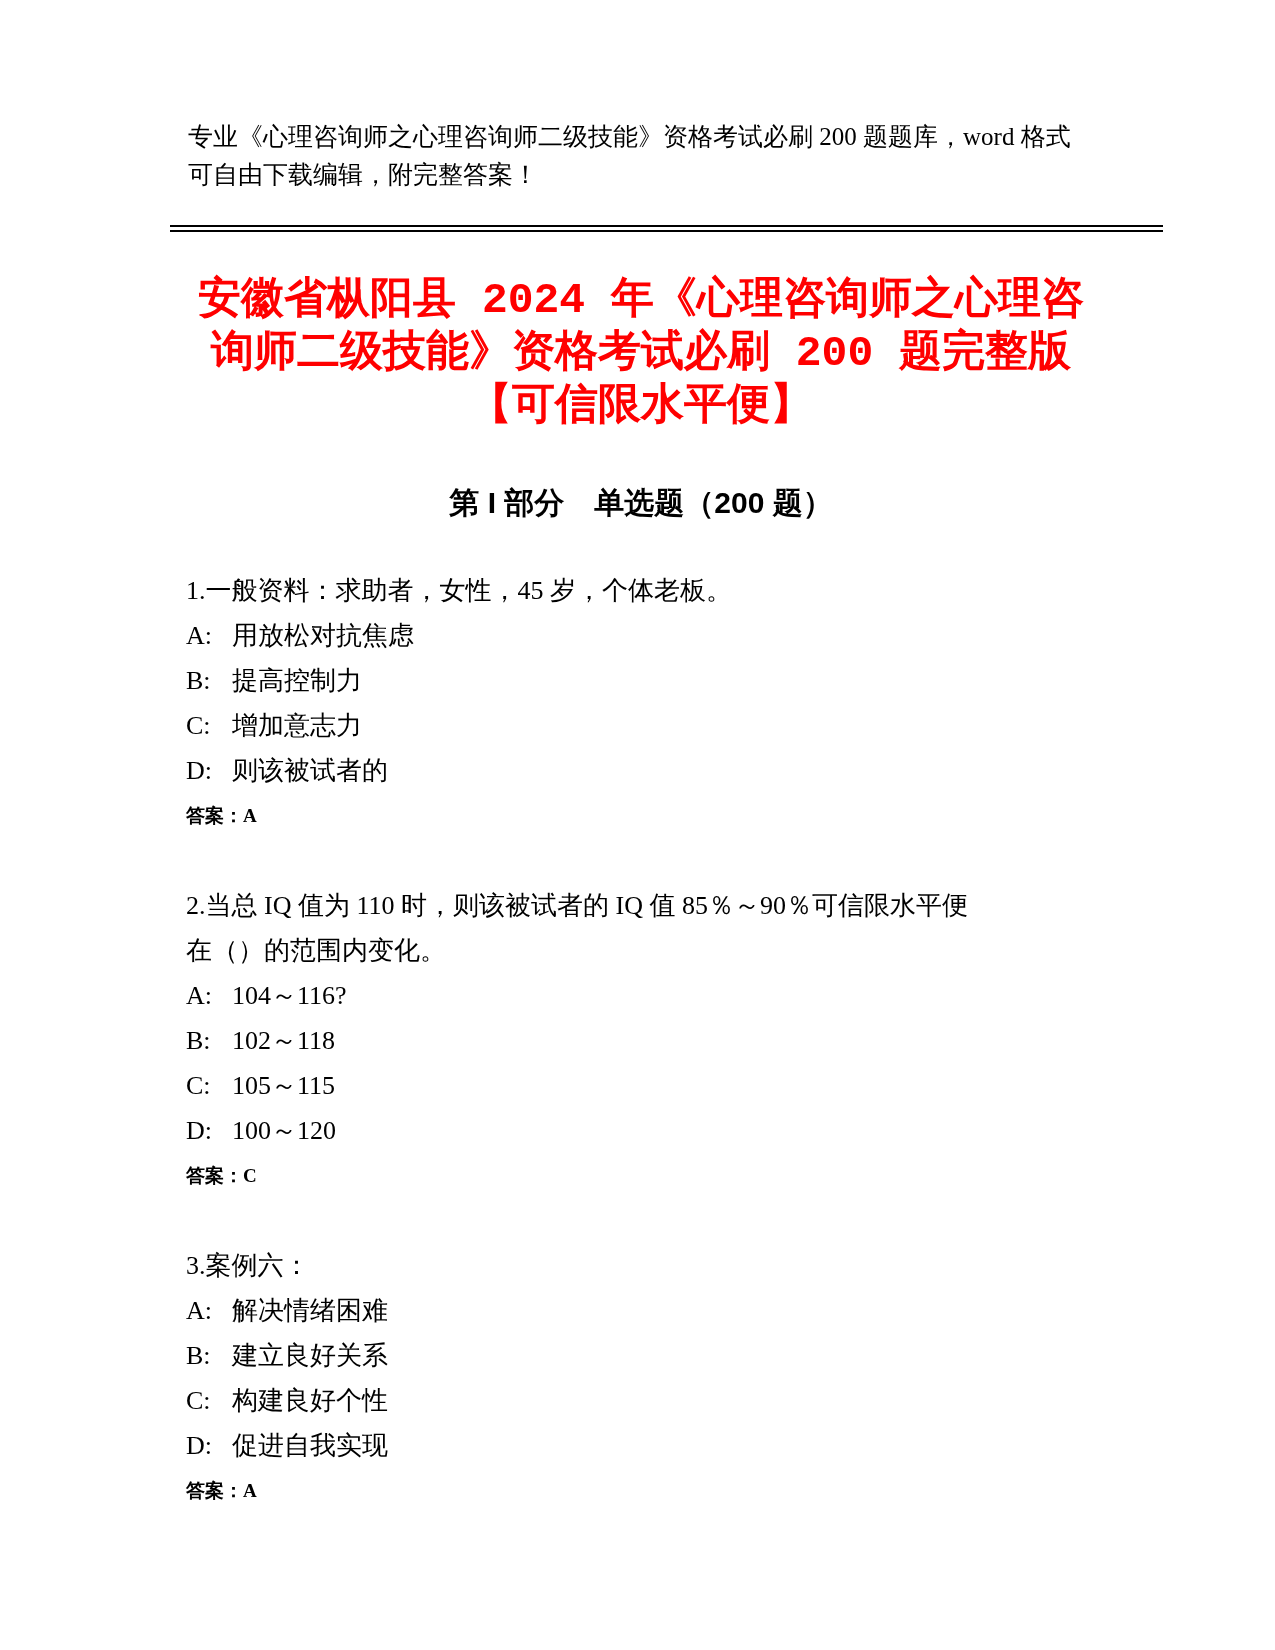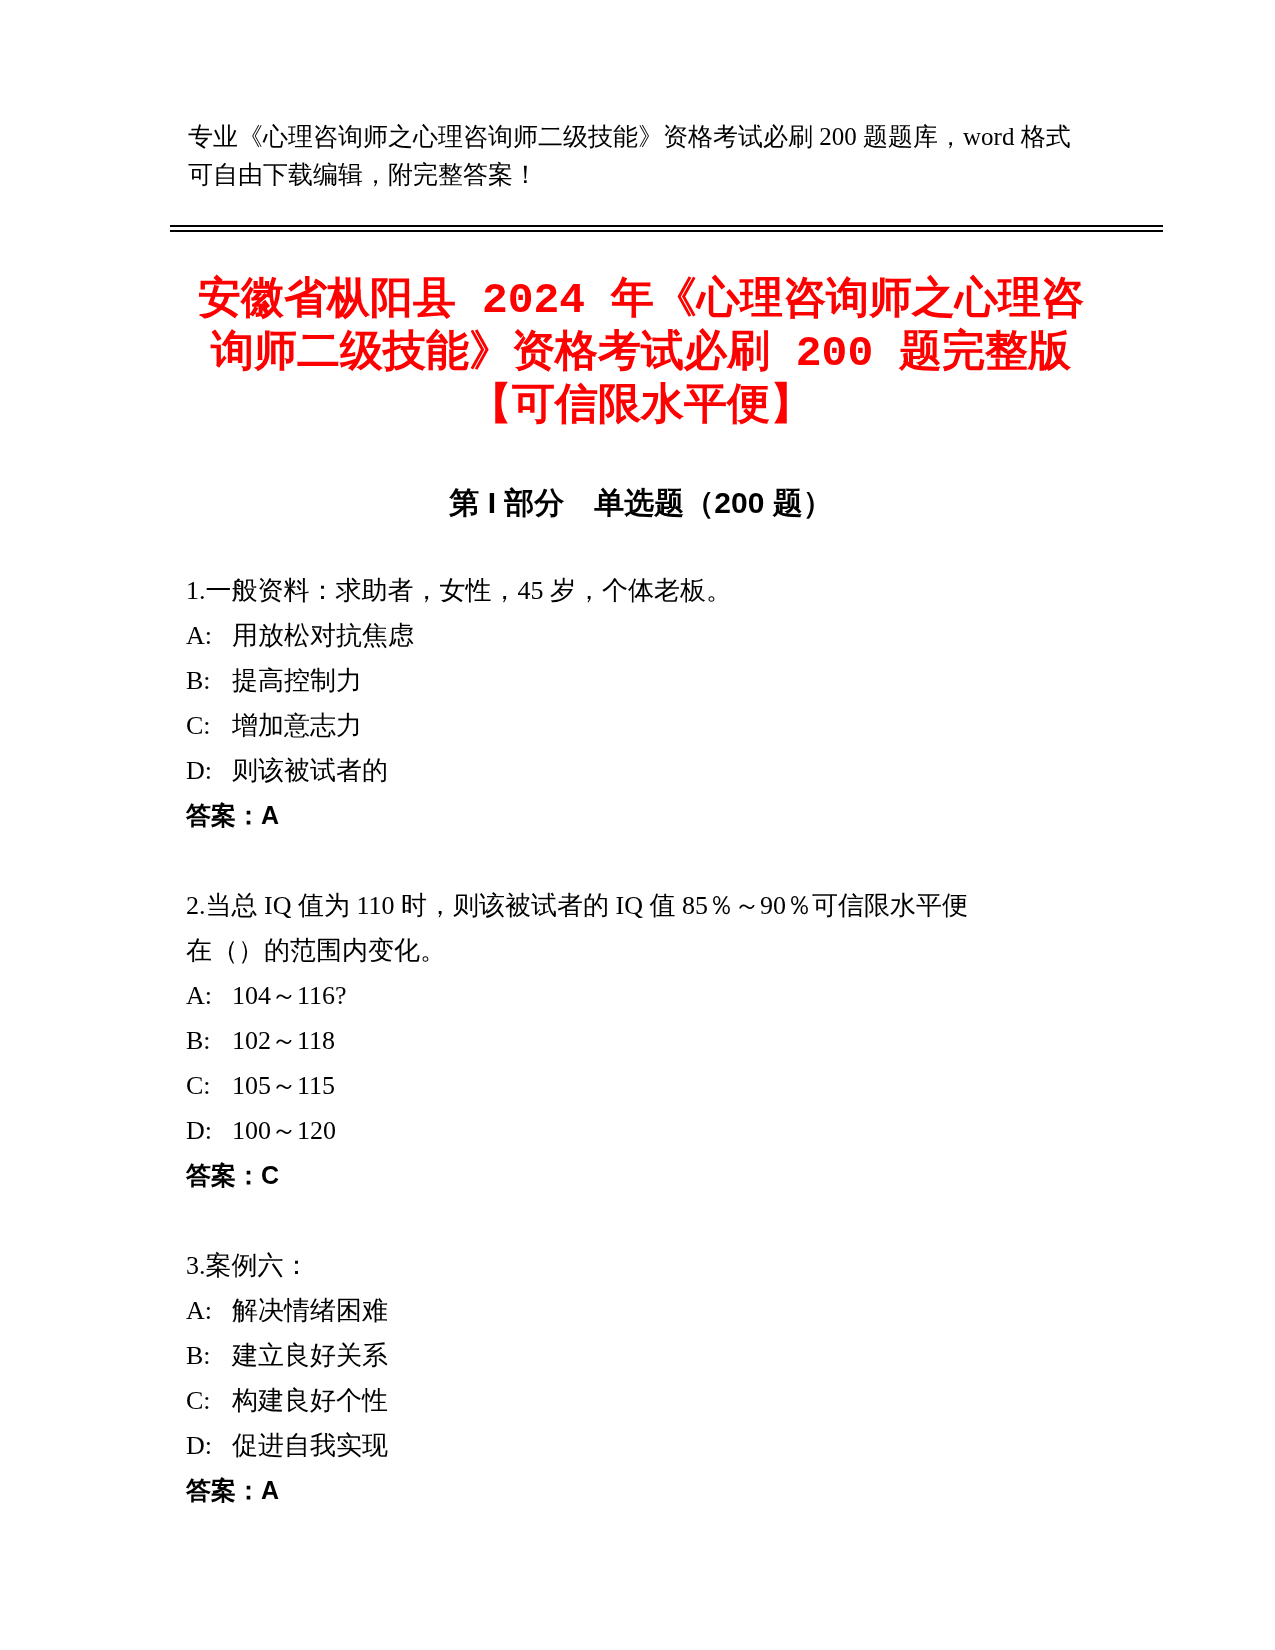--- a/index.html
+++ b/index.html
@@ -66,23 +66,23 @@
     left:186px;
     top:520px;
     width:930px;
     font-size:26px;
     line-height:45px;
   }
   .question + .question{margin-top:45px;}
   .q-line,.opt{white-space:nowrap;}
   .opt-label{display:inline-block;width:46px;}
   .answer{
-    font-family:Liberation Sans, sans-serif;
+    font-family:Liberation Serif, serif;
     font-weight:700;
-    font-size:25px;
+    font-size:19px;
     white-space:nowrap;
   }
 </style>
 </head>
 <body>
 
 <div class="page">
 
   <div class="header-note">
     <div class="header-line">专业《心理咨询师之心理咨询师二级技能》资格考试必刷 200 题题库，word 格式</div>

